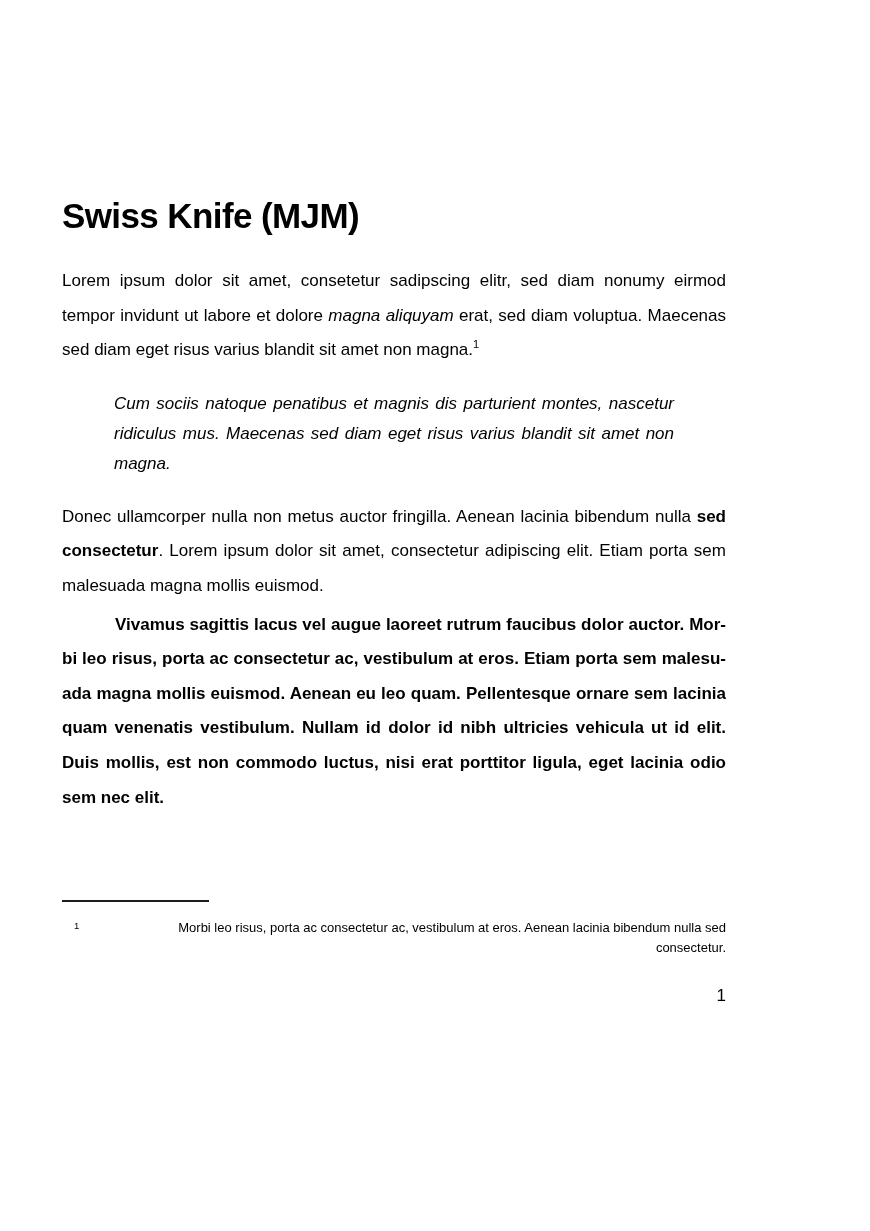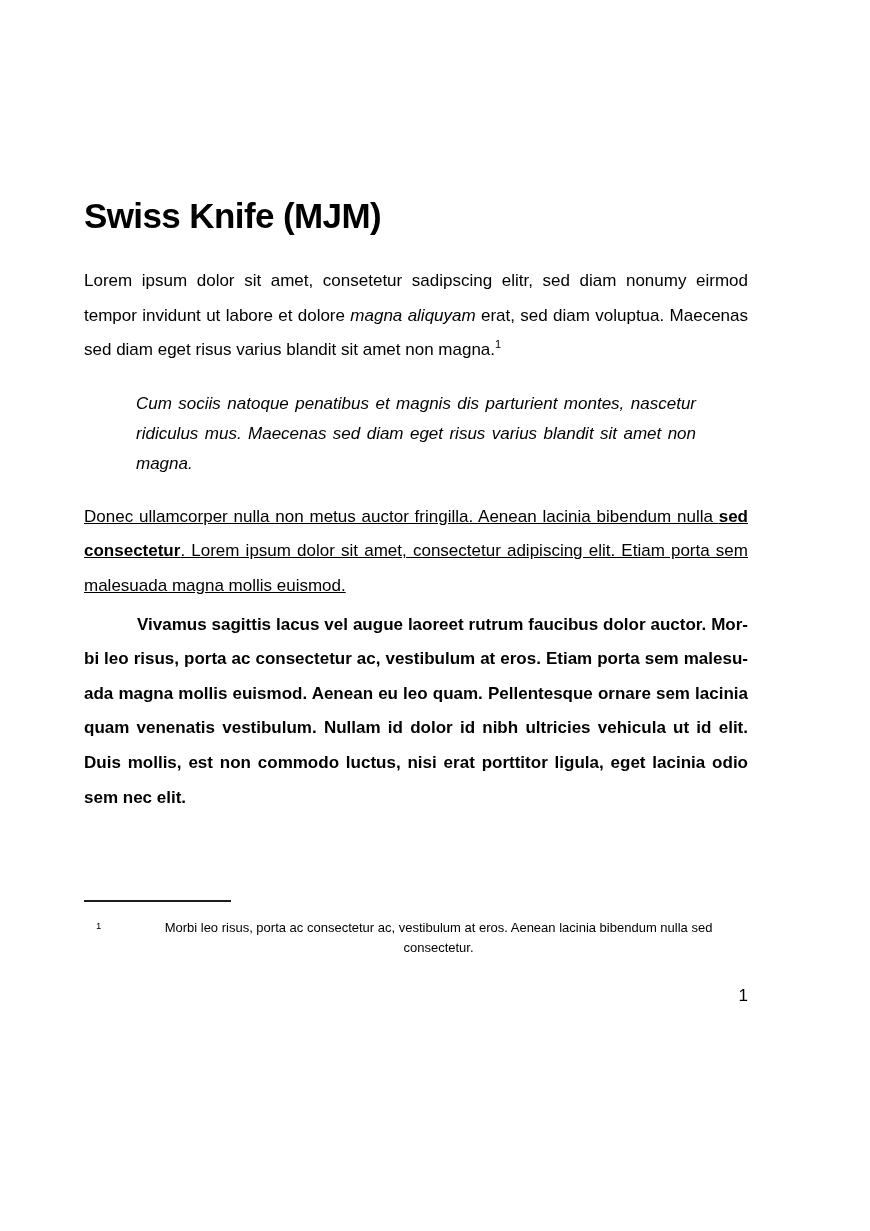--- a/index.html
+++ b/index.html
@@ -10,21 +10,21 @@
   .page {
     position: relative;
     width: 870px;
     height: 1231px;
     background: #ffffff;
     overflow: hidden;
     color: #000000;
     font-family: "Liberation Sans", sans-serif;
   }
   .content {
-    margin-left: 84px;
+    margin-left: 62px;
     width: 664px;
   }
   .doc-title {
     margin: 195px 0 0 0;
     font-size: 35px;
     line-height: 42px;
     font-weight: 700;
     letter-spacing: -0.6px;
   }
   .section-heading {
@@ -41,21 +41,21 @@
     text-align: justify;
   }
   p.para-lorem   { margin-top: 27px; }
   blockquote.quote {
     margin: 21px 52px 0 52px;
     font-size: 17px;
     line-height: 30px;
     font-style: italic;
     text-align: justify;
   }
-  p.para-donec   { margin-top: 21px; text-decoration: underline; }
+  p.para-donec   { margin-top: 21px; }
   p.para-vivamus { margin-top: 4px; text-indent: 53px; font-weight: bold; }
   sup.fn-ref {
     font-size: 11px;
     line-height: 0;
     vertical-align: super;
   }
   .footnote-rule {
     margin-top: 85px;
     width: 147px;
     height: 2px;
@@ -69,21 +69,21 @@
   }
   .footnote .fn-marker {
     flex: 0 0 45px;
     box-sizing: border-box;
     padding-left: 12px;
     font-size: 9.5px;
     line-height: 16px;
   }
   .footnote .fn-text {
     flex: 1;
-    text-align: center;
+    text-align: right;
   }
   .page-number {
     margin-top: 28px;
     font-size: 17px;
     line-height: 20px;
     text-align: right;
   }
   em { }
   strong { font-weight: 700; }
 </style>

